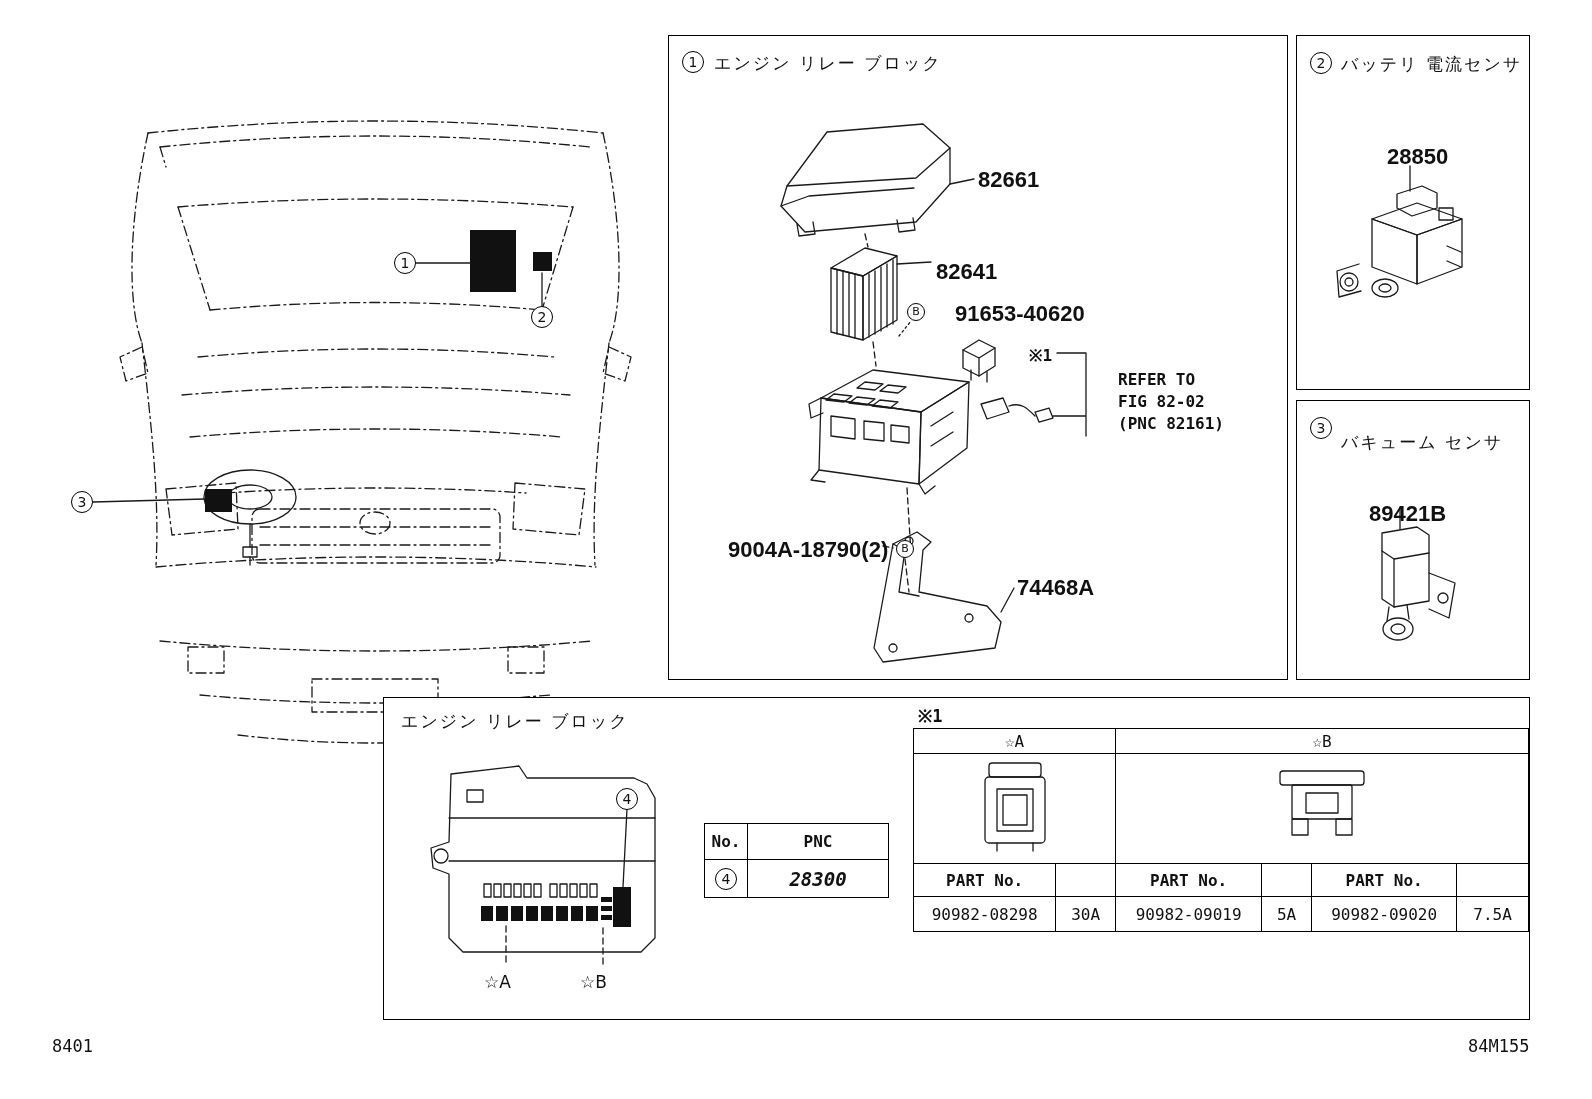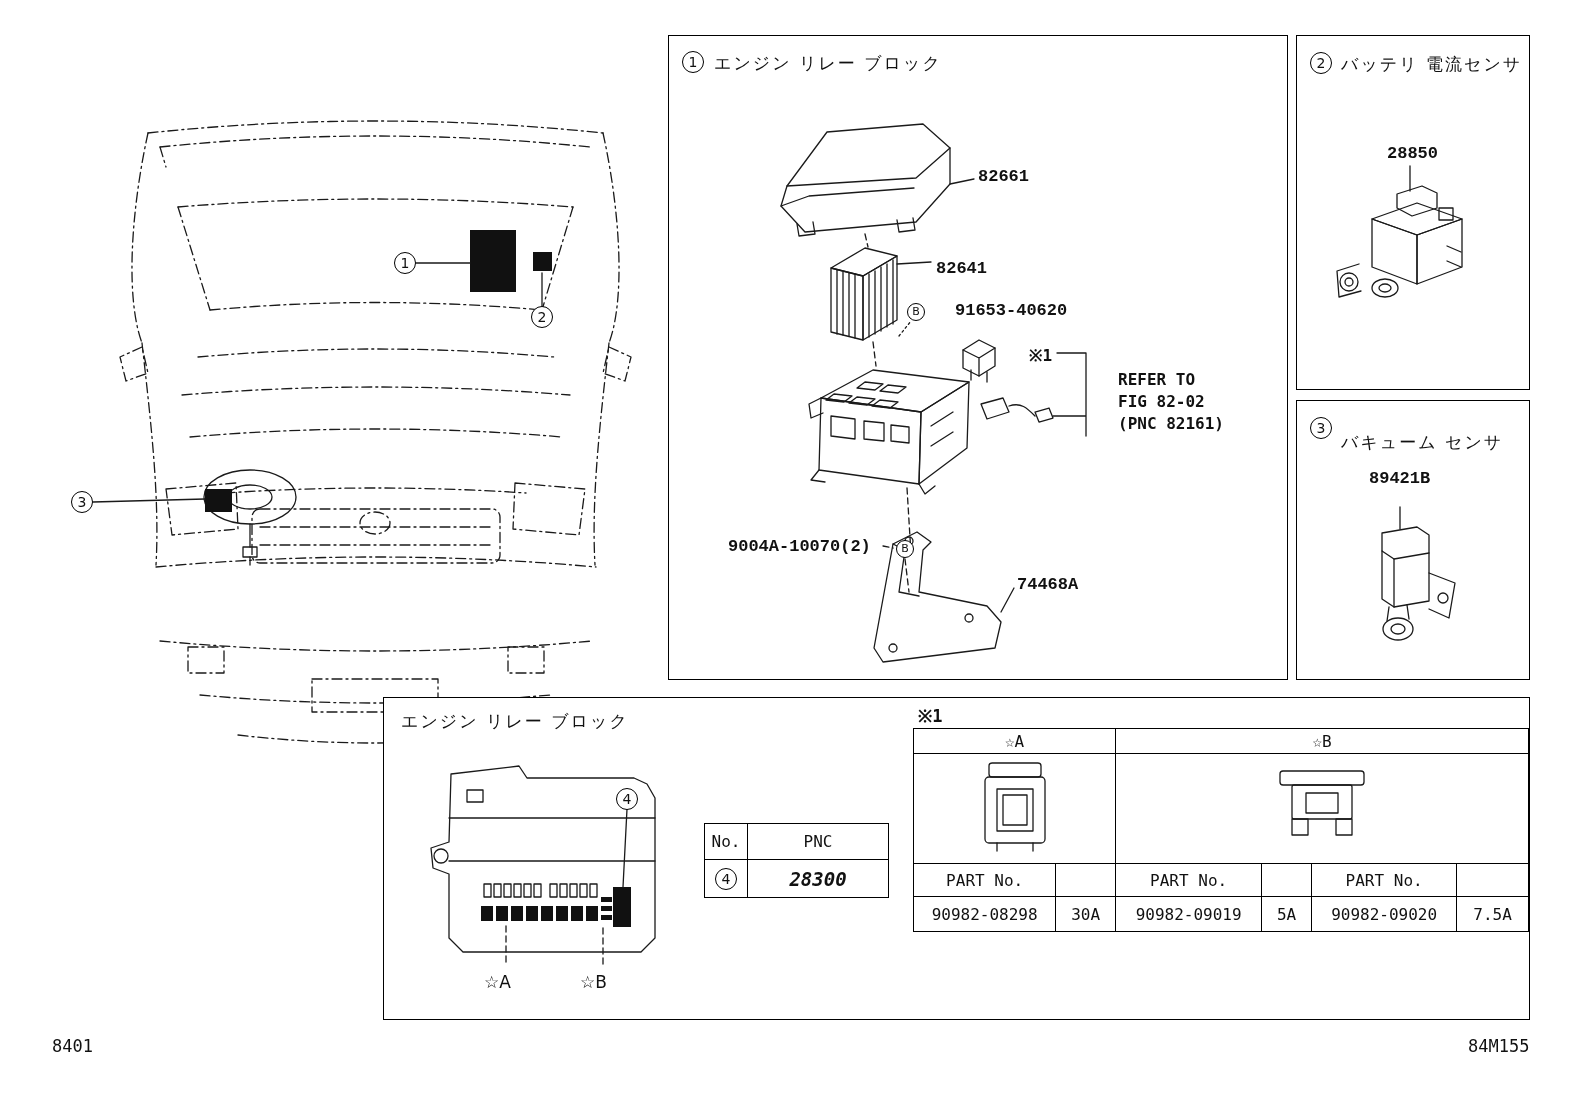--- a/index.html
+++ b/index.html
@@ -3,40 +3,40 @@
 <meta charset="utf-8">
 <style>
   html,body{margin:0;padding:0;}
   body{
     width:1592px;height:1099px;position:relative;background:#fff;color:#111;
     font-family:"DejaVu Sans","Liberation Sans",sans-serif;overflow:hidden;
   }
   .abs{position:absolute;}
   .panel{position:absolute;border:1.6px solid #000;background:#fff;box-sizing:border-box;}
   .jp-title{position:absolute;font-size:17px;letter-spacing:2px;white-space:nowrap;}
-  .p-label{position:absolute;font-family:Liberation Mono, monospace;
-           font-size:17px;font-weight:bold;white-space:nowrap;}
+  .p-label{position:absolute;font-family:Liberation Sans, sans-serif;
+           font-size:22px;font-weight:bold;white-space:nowrap;}
   .note-label{position:absolute;font-family:"DejaVu Sans Mono","Liberation Mono",monospace;
            font-size:16px;font-weight:bold;white-space:nowrap;}
   .callout{position:absolute;width:22px;height:22px;border:1.5px solid #000;border-radius:50%;
            text-align:center;line-height:21px;font-size:14px;background:#fff;box-sizing:border-box;
            font-family:"DejaVu Sans",sans-serif;}
   .callout.sm{width:18px;height:18px;line-height:16px;font-size:11px;}
   .callout.inline{position:static;display:inline-block;vertical-align:middle;}
   svg{position:absolute;overflow:visible;}
   .ln{stroke:#1a1a1a;stroke-width:1.3;fill:none;stroke-linejoin:round;stroke-linecap:round;}
   .dd{stroke-dasharray:10 4 2 4;}
   .ds{stroke-dasharray:6 4;}
   .dt{stroke-dasharray:2 3;}
   .blk{fill:#111;stroke:none;}
   table{border-collapse:collapse;table-layout:fixed;background:#fff;}
   td{border:1.4px solid #000;text-align:center;vertical-align:middle;padding:0;
      font-family:"DejaVu Sans Mono","Liberation Mono",monospace;font-size:16px;}
   td.pn{font-weight:normal;}
-  td.hdr{font-weight:normal;}
+  td.hdr{font-weight:bold;}
   .pnc-big{font-size:19px;font-weight:bold;font-style:italic;}
   .star-label{position:absolute;font-size:17px;white-space:nowrap;}
   .footer-num{position:absolute;font-family:"DejaVu Sans Mono","Liberation Mono",monospace;font-size:17px;}
 </style>
 </head>
 <body>
 
 <div class="abs" style="left:0;top:0;width:680px;height:720px;">
   <svg style="left:60px;top:95px;" width="610" height="605" viewBox="0 0 610 605">
 
@@ -158,21 +158,21 @@
   </svg>
 
   <div class="p-label" style="left:309px;top:131px;">82661</div>
   <div class="p-label" style="left:267px;top:223px;">82641</div>
   <div class="callout sm" style="left:238px;top:267px;">B</div>
   <div class="p-label" style="left:286px;top:265px;">91653-40620</div>
   <div class="note-label" style="left:360px;top:308px;">※1</div>
   <div class="note-label" style="left:449px;top:334px;">REFER TO</div>
   <div class="note-label" style="left:449px;top:356px;">FIG 82-02</div>
   <div class="note-label" style="left:449px;top:378px;">(PNC 82161)</div>
-  <div class="p-label" style="left:59px;top:501px;">9004A-10070(2)</div>
+  <div class="p-label" style="left:59px;top:501px;">9004A-18790(2)</div>
   <div class="callout sm" style="left:227px;top:504px;">B</div>
   <div class="p-label" style="left:348px;top:539px;">74468A</div>
 </section>
 
 <section class="panel" style="left:1296px;top:35px;width:234px;height:355px;">
   <div class="callout" style="left:13px;top:16px;">2</div>
   <div class="jp-title" style="left:44px;top:17px;">バッテリ 電流センサ</div>
   <svg style="left:0;top:0;" width="234" height="355" viewBox="0 0 234 355">
     <path class="ln" d="M113,130 L113,155"></path>
     <path class="ln" d="M100,158 L125,150 L140,157 L140,172 L115,180 L100,172 Z"></path>
@@ -197,21 +197,21 @@
     <path class="ln" d="M103,106 L103,128"></path>
     <path class="ln" d="M85,132 L120,126 L132,134 L132,152 L97,158 L85,150 Z"></path>
     <path class="ln" d="M85,150 L85,198 L97,206 L132,200 L132,152"></path>
     <path class="ln" d="M97,158 L97,206"></path>
     <path class="ln" d="M92,206 L90,220 M110,204 L112,218"></path>
     <ellipse class="ln" cx="101" cy="228" rx="15" ry="11"></ellipse>
     <ellipse class="ln" cx="101" cy="228" rx="7" ry="5"></ellipse>
     <path class="ln" d="M132,172 L158,182 L152,217 L132,208"></path>
     <circle class="ln" cx="146" cy="197" r="5"></circle>
   </svg>
-  <div class="p-label" style="left:72px;top:68px;">89421B</div>
+  <div class="p-label" style="left:72px;top:100px;">89421B</div>
 </section>
 
 <section class="panel" style="left:383px;top:697px;width:1147px;height:323px;">
   <div class="jp-title" style="left:17px;top:12px;">エンジン リレー ブロック</div>
 
   <svg style="left:45px;top:58px;" width="245" height="210" viewBox="0 0 245 210">
     <path class="ln" d="M22,18 L90,10 L98,22 L205,22 L218,28 L226,42 L226,182 L212,196 L34,196 L20,182 L20,118 L4,112 L2,92 L20,86 Z"></path>
     <circle class="ln" cx="12" cy="100" r="7"></circle>
     <rect class="ln" x="38" y="34" width="16" height="12"></rect>
     <path class="ln" d="M20,62 L226,62 M20,105 L226,105"></path>

